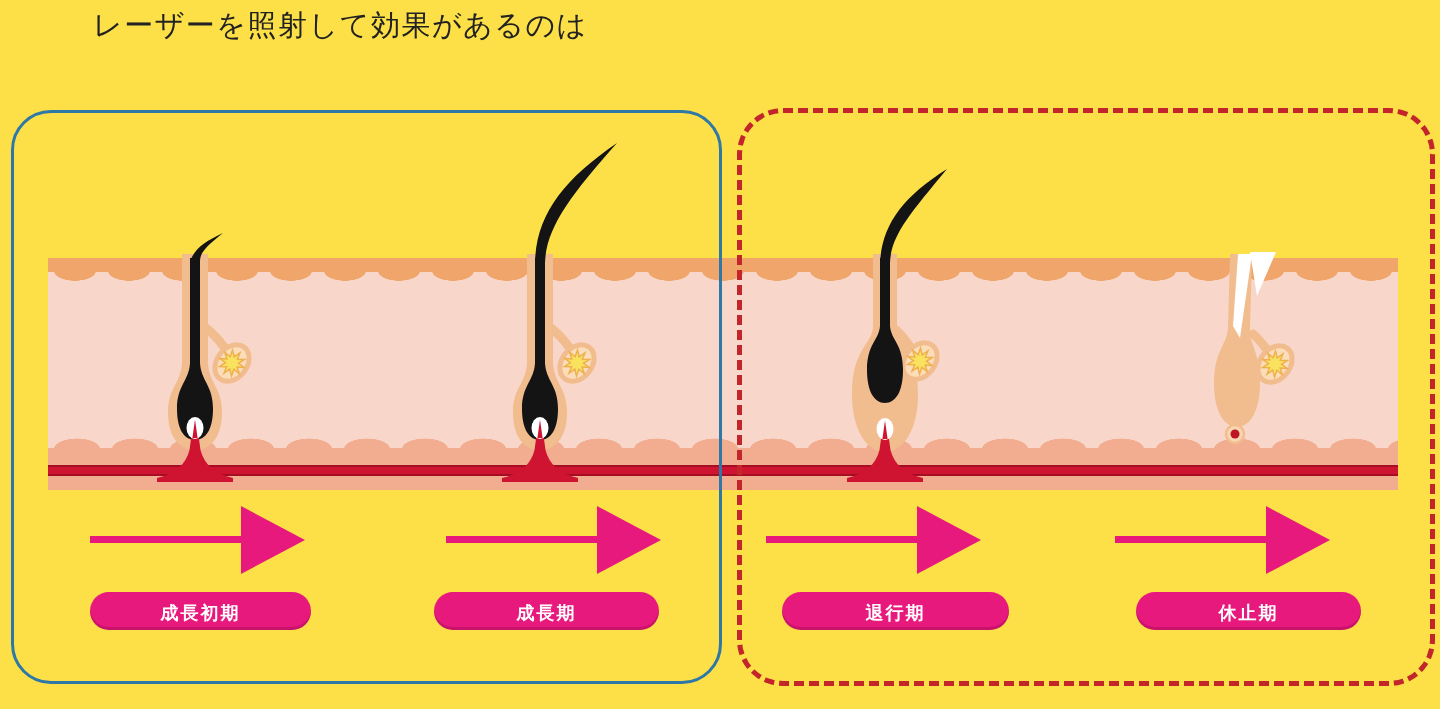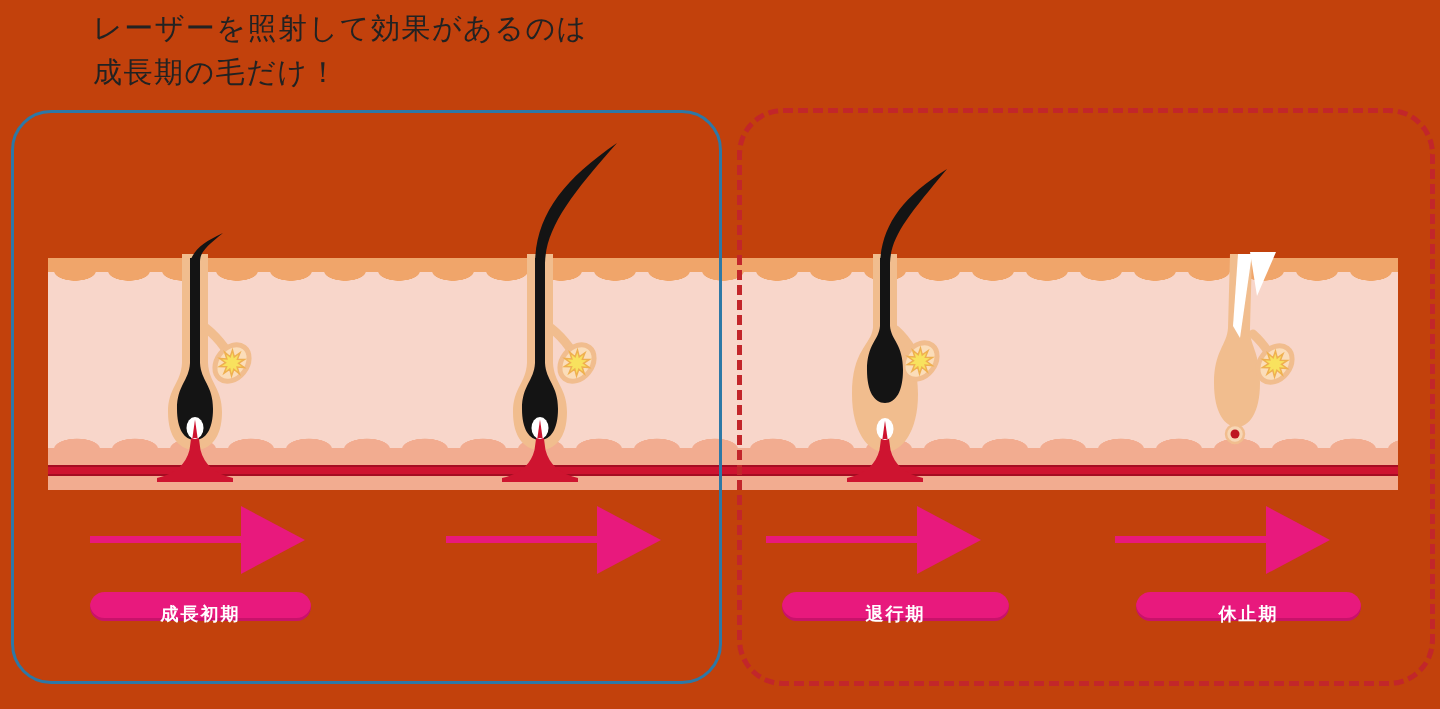--- a/index.html
+++ b/index.html
@@ -12,22 +12,22 @@
     --c-follicle_sheath:#F1BD8E;
     --c-gland_fill:#FBDDB9;
     --c-gland_star_yellow:#F8E25E;
     --c-vessel_red:#CE1430;
     --c-vessel_edge:#A50D22;
     --c-hair_black:#141414;
     --c-note_text:#222222;
     --c-pill_text:#FFFFFF;
   }
   html,body{margin:0;padding:0;background:#fff;}
-  .canvas{position:relative;width:1440px;height:709px;background:#c2410c;overflow:hidden;
-          font-family:Liberation Sans, sans-serif;}
+  .canvas{position:relative;width:1440px;height:709px;background:#fde047;overflow:hidden;
+          font-family:Liberation Mono, monospace;}
 
   
   .note{position:absolute;color:var(--c-note_text);font-size:29px;line-height:44px;
         letter-spacing:1.5px;white-space:nowrap;}
   .note-left{left:93px;top:6px;}
   .note-right{left:760px;top:6px;}
 
   
   .skin-layer{position:absolute;left:48px;width:1350px;}
   .dermis{top:258px;height:190px;background:var(--c-dermis);}
@@ -53,35 +53,34 @@
 
   
   .arrow{position:absolute;top:505px;width:215px;height:70px;z-index:3;}
   .arrow .shaft{position:absolute;left:0;top:31px;width:155px;height:7px;background:var(--c-accent_pink);}
   .arrow .head{position:absolute;left:151px;top:1px;width:0;height:0;
     border-top:34px solid rgba(0,0,0,0);border-bottom:34px solid rgba(0,0,0,0);
     border-left:64px solid var(--c-accent_pink);}
   .arrow-1{left:90px;} .arrow-2{left:446px;} .arrow-3{left:766px;} .arrow-4{left:1115px;}
 
   
-  .pill{position:absolute;top:592px;height:29px;border-radius:23px;background:var(--c-accent_pink);
+  .pill{position:absolute;top:592px;height:38px;border-radius:23px;background:var(--c-accent_pink);
     color:var(--c-pill_text);font-size:18px;font-weight:bold;letter-spacing:2px;
     text-align:center;line-height:45px;z-index:3;
     box-shadow:inset 0 -3px 0 rgba(120,0,60,0.28);}
   .pill-1{left:90px;width:221px;} .pill-2{left:434px;width:225px;}
   .pill-3{left:782px;width:227px;} .pill-4{left:1136px;width:225px;}
 </style>
 </head>
 <body>
 
 <div class="canvas">
 
   <div class="note note-left">
     <div>レーザーを照射して効果があるのは</div>
-    <div>成長期の毛だけ！</div>
   </div>
   <div class="note note-right">
   </div>
 
   <div class="skin-layer dermis"></div>
   <div class="skin-layer epi-solid"></div>
   <div class="skin-layer epi-scallop"></div>
   <div class="skin-layer hypo-scallop"></div>
   <div class="skin-layer hypo-solid"></div>
   <div class="skin-layer vessel"></div>
@@ -154,16 +153,17 @@
   <div class="arrow arrow-3">
     <span class="shaft"></span>
     <span class="head"></span>
   </div>
   <div class="arrow arrow-4">
     <span class="shaft"></span>
     <span class="head"></span>
   </div>
 
   <div class="pill pill-1">成長初期</div>
+  <div class="pill pill-2">成長期</div>
   <div class="pill pill-3">退行期</div>
   <div class="pill pill-4">休止期</div>
 
 </div>
 
 </body></html>

